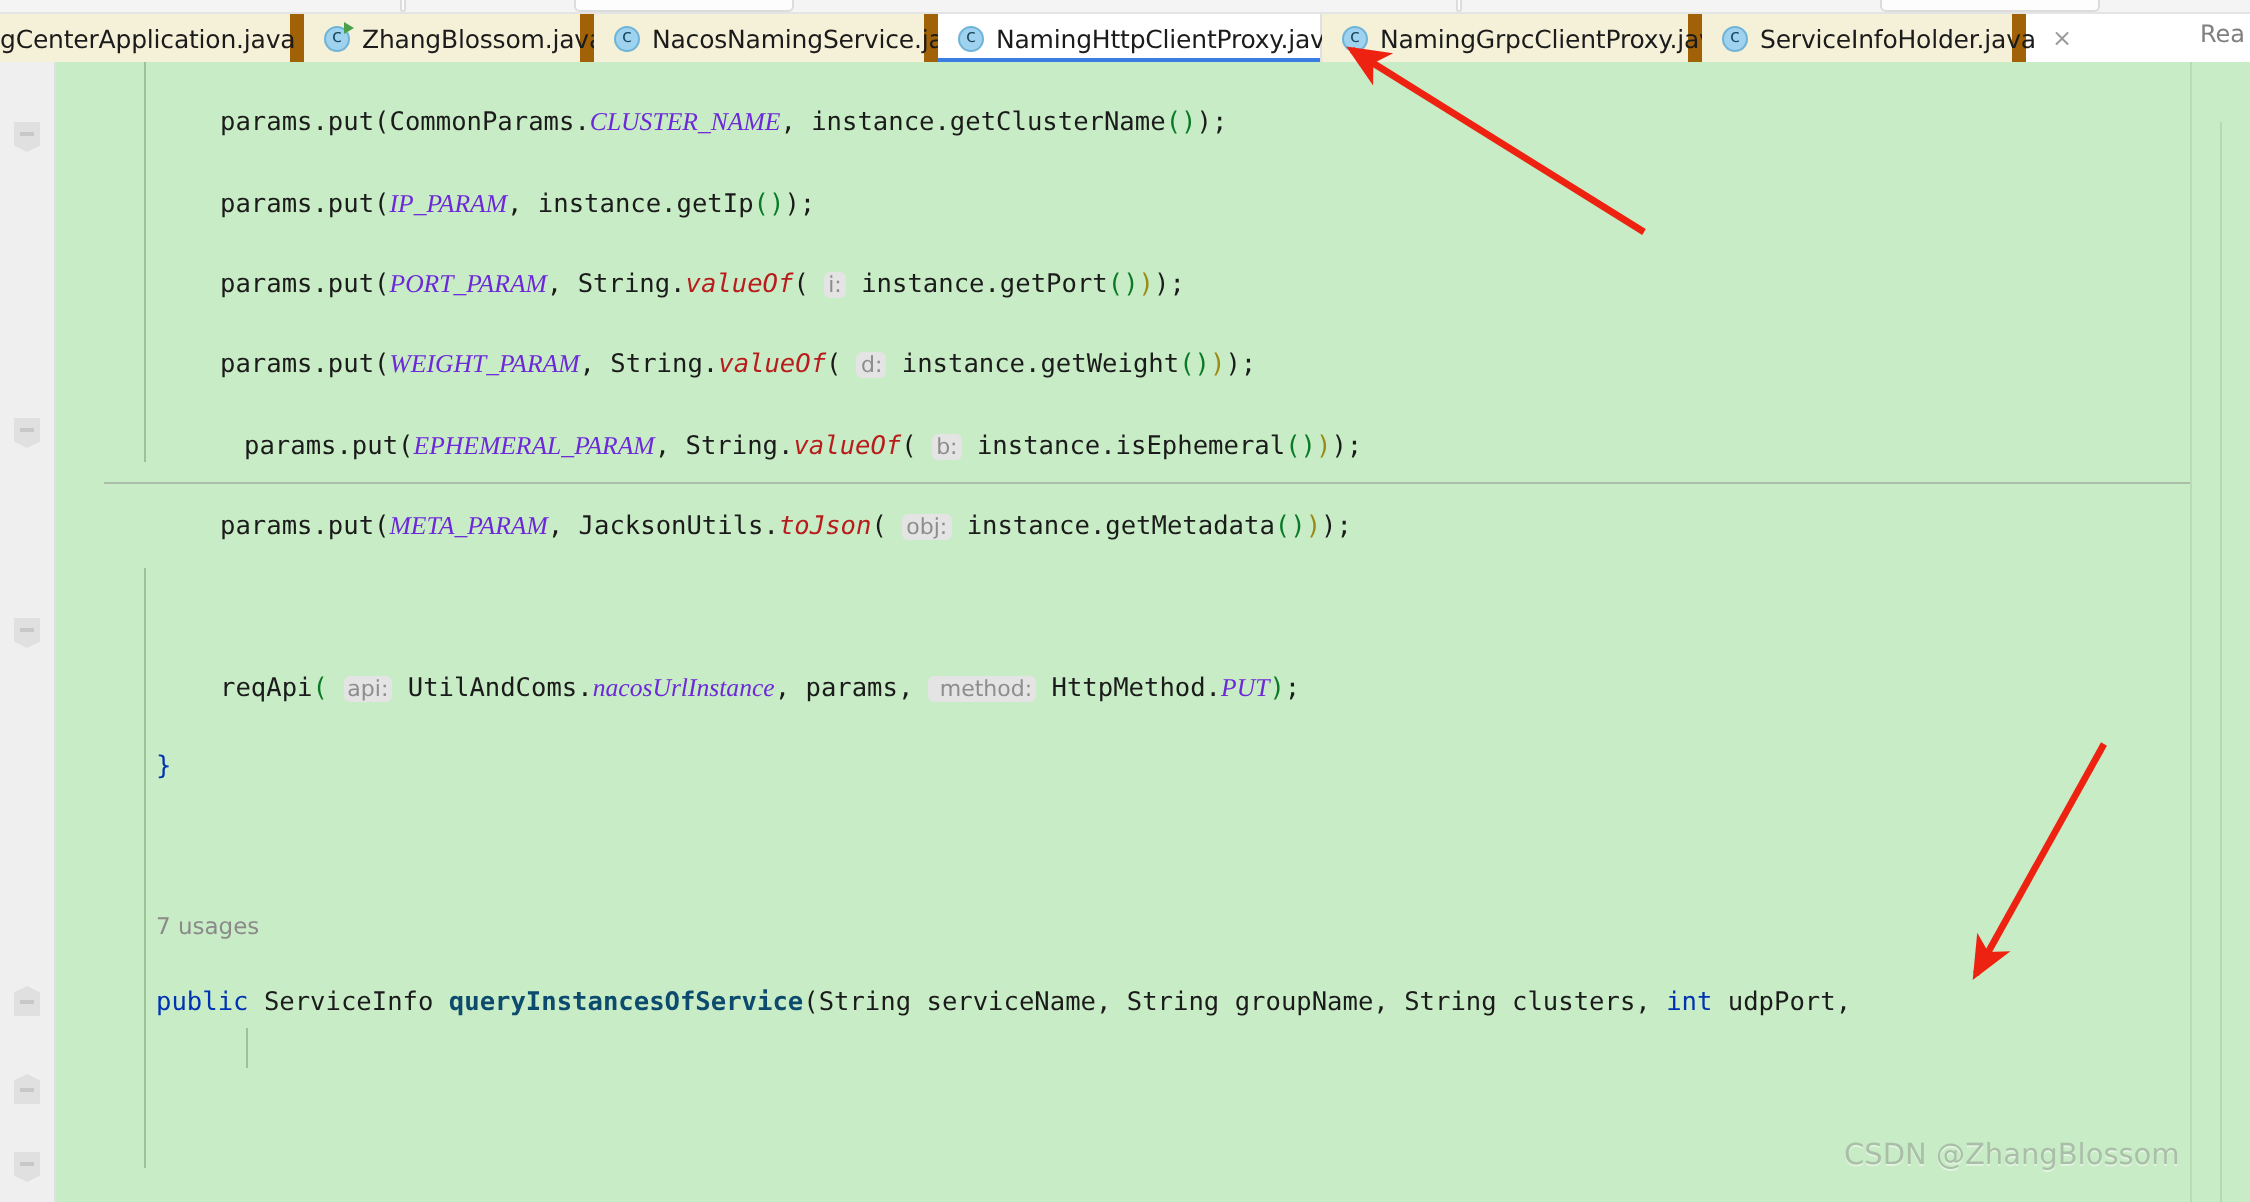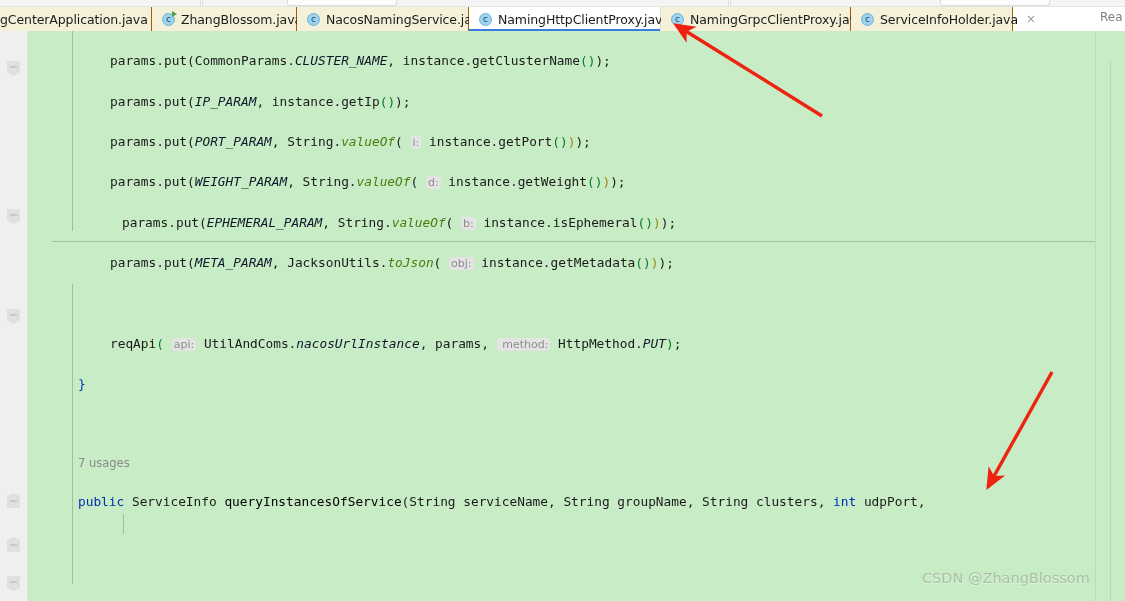--- a/index.html
+++ b/index.html
@@ -39,21 +39,21 @@
     display: flex;
     align-items: stretch;
     font-size: 12.5px;
   }
   .tab {
     display: flex;
     align-items: center;
     gap: 6px;
     padding: 0 9px 0 10px;
     background: #f5f1d8;
-    border-right: 1px solid #a16207;
+    border-right: 7px solid #a16207;
     color: #1b1b1b;
     white-space: nowrap;
     position: relative;
     font-family: "DejaVu Sans", sans-serif;
     font-size: 12.5px;
   }
   .tab.first { padding-left: 0; }
   .tab.active {
     background: #ffffff;
     border-right: 1px solid #e0e0e0;
@@ -176,23 +176,23 @@
   
   .method-sep {
     position: absolute;
     left: 28px; width: 1067px;
     height: 1px;
     background: #a9bda7;
   }
 
   
   .kw      { color: #0033b3; }         
-  .sfield  { color: #0f172a; font-style: italic; }  
-  .smeth   { color: #4d7c0f; font-style: italic; }  
-  .meth    { color: #000000; }         
+  .sfield  { color: #6d28d9; font-style: italic; font-family: Liberation Serif, serif; }  
+  .smeth   { color: #b91c1c; font-style: italic; }  
+  .meth    { color: #0c4a6e; font-weight: bold; }         
   .paren   { color: #0a7a28; }         
   .paren2  { color: #9a8a16; }
   .anno    { color: #9e880d; }
   .anno-hl { background: #efe6f7; }
   .usages  { color: #8a8a8a; font-family: "DejaVu Sans", sans-serif; font-size: 11.5px; }
   .hint {
     background: #e4e4e4;
     color: #8d8d8d;
     border-radius: 3px;
     padding: 0 2px;

